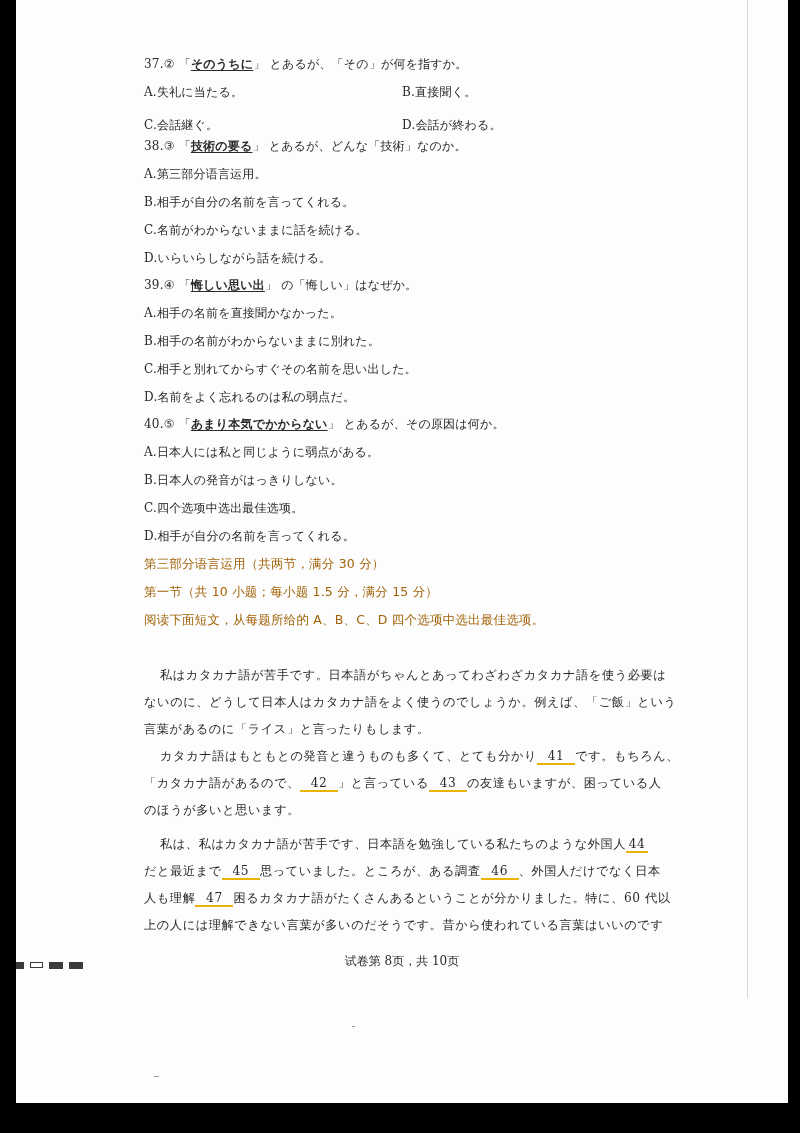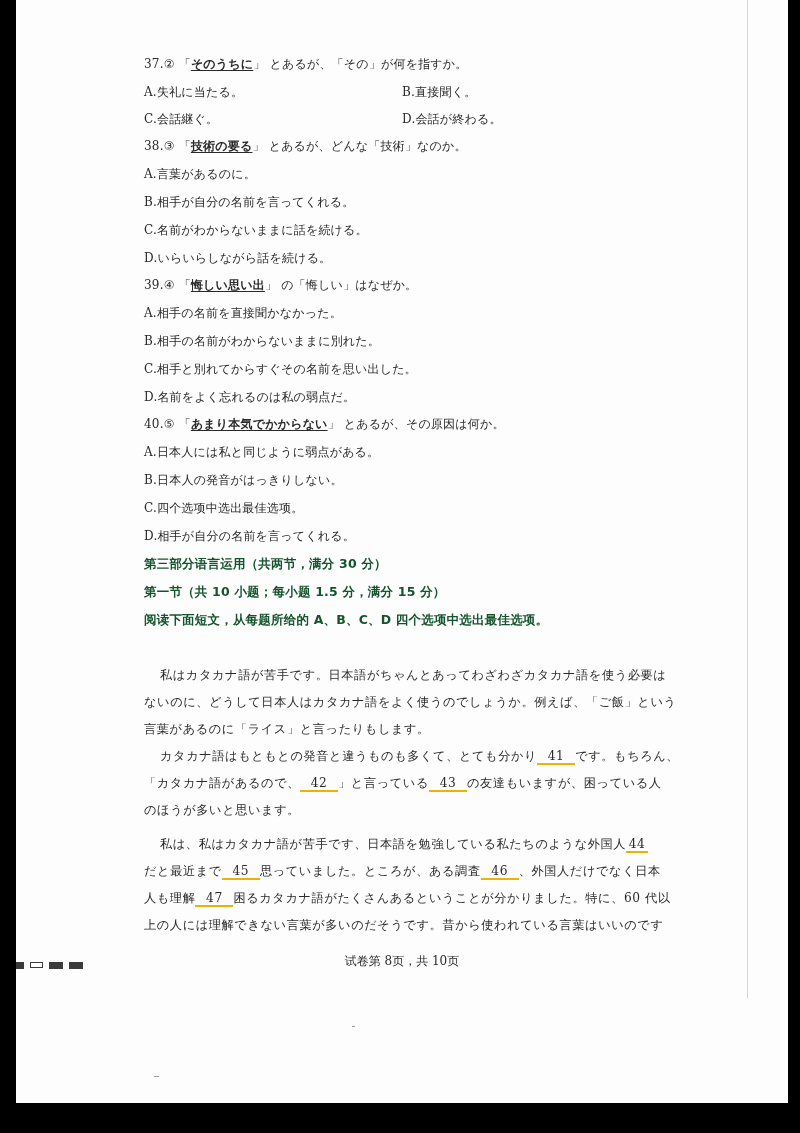--- a/index.html
+++ b/index.html
@@ -15,21 +15,21 @@
     .vline {
       position: absolute; left: 731px; top: 0; width: 1px; height: 998px;
       background: #d6d6d6;
     }
     .line {
       position: absolute; left: 128px; font-size: 12px; line-height: 16px; white-space: nowrap;
       letter-spacing: 0.2px;
     }
     .u { text-decoration: underline; text-underline-offset: 2px; font-weight: bold; }
     .col2 { position: absolute; left: 386px; text-align: center; }
-    .bold { font-family: "DejaVu Sans", "Liberation Sans", sans-serif; font-weight: bold; font-size: 12.5px; color: #14532d; }
+    .bold { font-family: "DejaVu Sans", "Liberation Sans", sans-serif; font-weight: normal; font-size: 12.5px; color: #a16207; }
     .para { left: 128px; font-size: 12.2px; letter-spacing: 0.6px; }
     .blank {
       display: inline-block; border-bottom: 2px solid #eab308; text-align: center;
       min-width: 38px; line-height: 13px;
     }
     .footer {
       position: absolute; left: 0; width: 772px; top: 953px; text-align: center;
       font-size: 12px; color: #2a2a2a;
     }
     .marks { position: absolute; left: 16px; top: 962px; height: 8px; display: flex; gap: 6px; }
@@ -46,31 +46,31 @@
 
   <div class="line" style="top:56px">
     <span>37.</span><span>②</span>
     <span>「</span><span class="u">そのうちに</span><span>」</span>
     <span>とあるが、「その」が何を指すか。</span>
   </div>
   <div class="line" style="top:84px;width:560px">
     <span><span>A.</span><span>失礼に当たる。</span></span>
     <span class="col2" style="left:258px"><span>B.</span><span>直接聞く。</span></span>
   </div>
-  <div class="line" style="top:111px;width:560px">
+  <div class="line" style="top:117px;width:560px">
     <span><span>C.</span><span>会話継ぐ。</span></span>
     <span class="col2" style="left:258px"><span>D.</span><span>会話が終わる。</span></span>
   </div>
 
   <div class="line" style="top:138px">
     <span>38.</span><span>③</span>
     <span>「</span><span class="u">技術の要る</span><span>」</span>
     <span>とあるが、どんな「技術」なのか。</span>
   </div>
-  <div class="line" style="top:166px"><span>A.</span><span>言葉があるのに。</span></div>
+  <div class="line" style="top:166px"><span>A.</span><span>第三部分语言运用。</span></div>
   <div class="line" style="top:194px"><span>B.</span><span>相手が自分の名前を言ってくれる。</span></div>
   <div class="line" style="top:222px"><span>C.</span><span>名前がわからないままに話を続ける。</span></div>
   <div class="line" style="top:250px"><span>D.</span><span>いらいらしながら話を続ける。</span></div>
 
   <div class="line" style="top:277px">
     <span>39.</span><span>④</span>
     <span>「</span><span class="u">悔しい思い出</span><span>」</span>
     <span>の「悔しい」はなぜか。</span>
   </div>
   <div class="line" style="top:305px"><span>A.</span><span>相手の名前を直接聞かなかった。</span></div>

